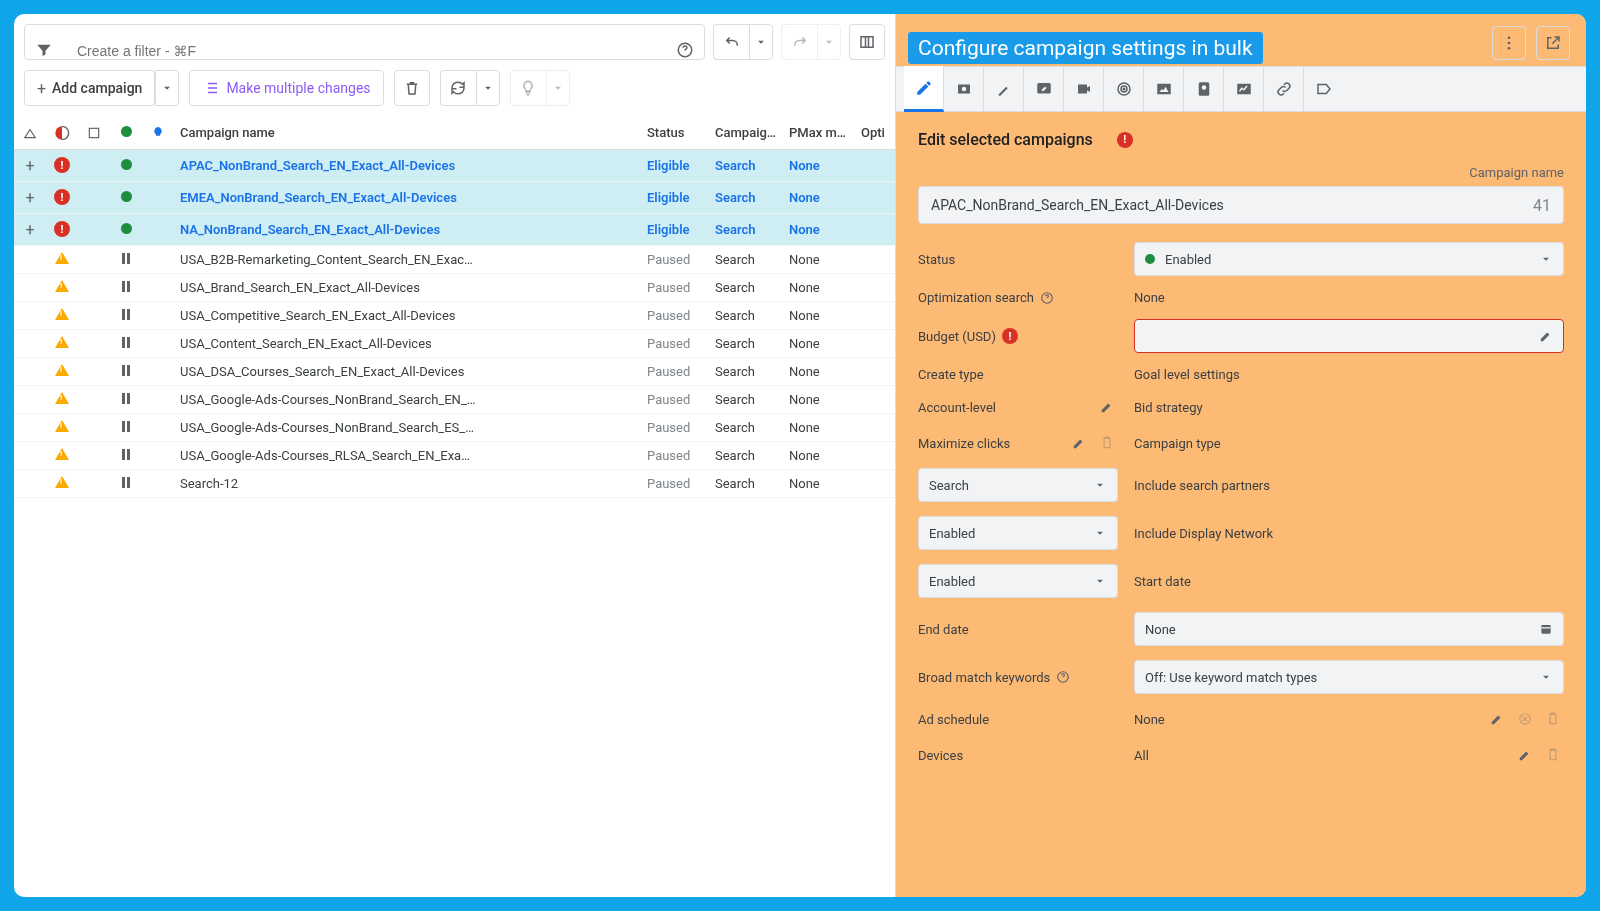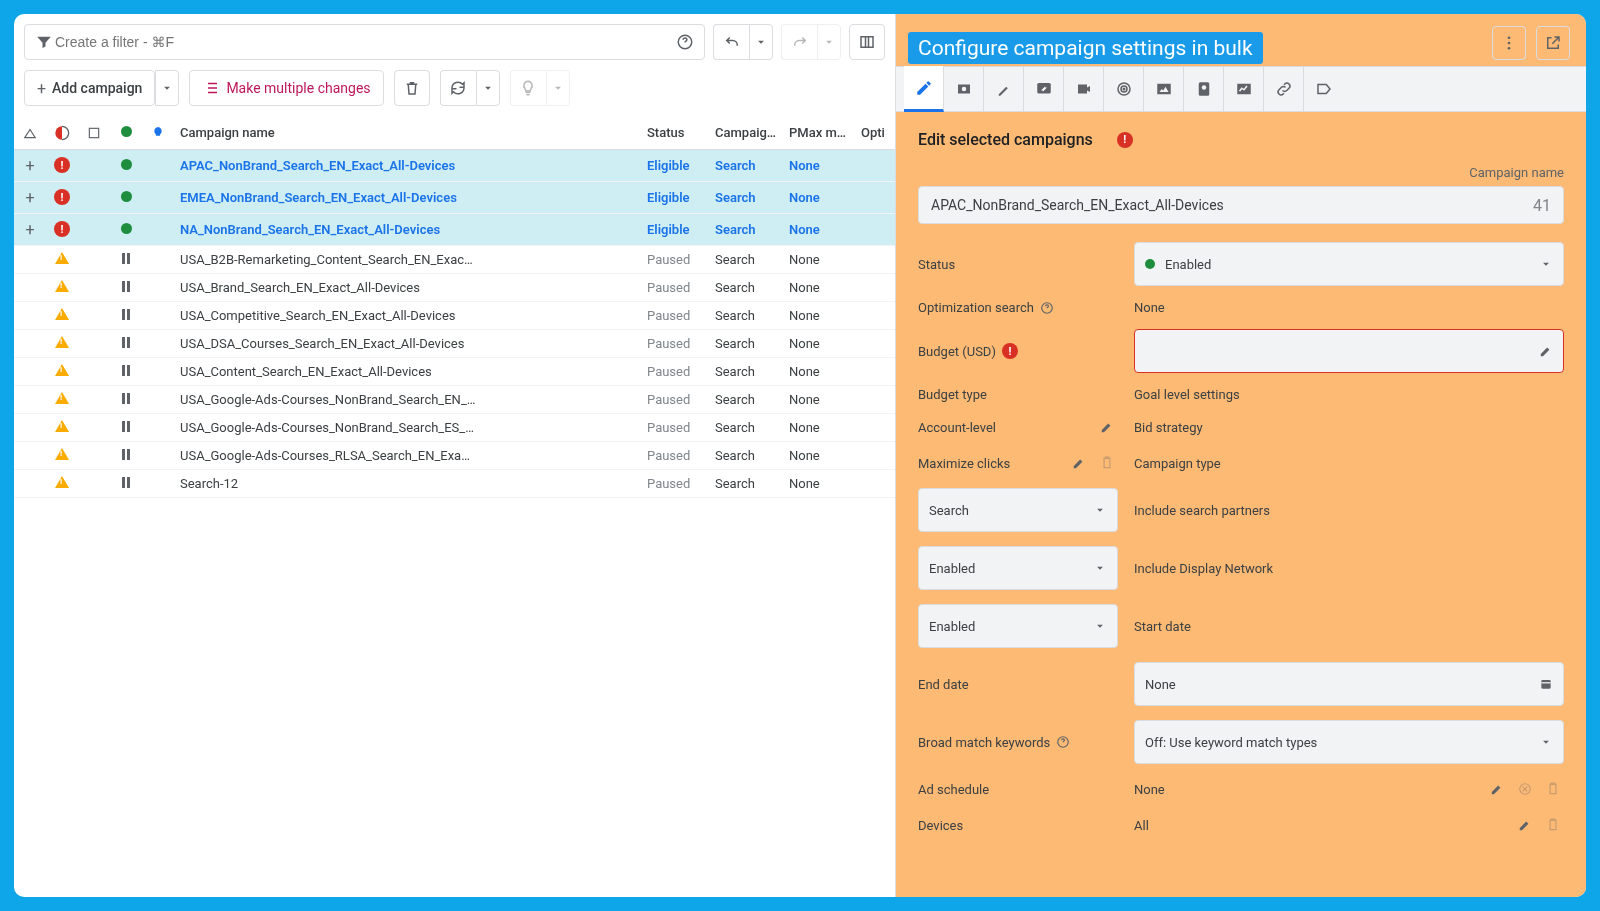--- a/index.html
+++ b/index.html
@@ -3,32 +3,32 @@
 <meta charset="utf-8">
 <style>
 * { box-sizing: border-box; margin: 0; padding: 0; }
 body { font-family: Roboto, Arial, sans-serif; font-size: 13px; color: #3c4043; background: #0ea5e9; padding: 14px; }
 .app { background: #fff; border-radius: 10px; width: 100%; height: 883px; display: flex; overflow: hidden; position: relative; }
 .left { flex: 1; display: flex; flex-direction: column; border-right: 1px solid #dadce0; min-width: 0; }
 .right { width: 690px; display: flex; flex-direction: column; background: #fdba74; position: relative; text-align: right; }
 
 
 .row1 { display: flex; align-items: center; padding: 10px 10px 6px 10px; gap: 8px; }
-.filter-box { flex: 1; border: 1px solid #dadce0; border-radius: 4px; height: 36px; display: flex; align-items: center; padding: 0 10px; gap: 2px; color: #5f6368; }
+.filter-box { flex: 1; border: 1px solid #dadce0; border-radius: 4px; height: 36px; display: flex; align-items: flex-end; padding: 0 10px; gap: 24px; color: #5f6368; }
 .filter-box input { border: none; outline: none; flex: 1; font-size: 14px; color: #5f6368; background: transparent; }
 .btn { border: 1px solid #dadce0; border-radius: 4px; height: 36px; min-width: 36px; display: flex; align-items: center; justify-content: center; background: #fff; color: #5f6368; cursor: pointer; }
 .btn.disabled { opacity: .45; }
 .btn-split { display: flex; }
 .btn-split .btn:first-child { border-radius: 4px 0 0 4px; border-right: none; padding: 0 8px; }
 .btn-split .btn:last-child { border-radius: 0 4px 4px 0; width: 24px; min-width: 24px; }
 
 
 .row2 { display: flex; align-items: center; padding: 4px 10px 10px 10px; gap: 10px; }
 .add-btn { border: 1px solid #dadce0; border-radius: 4px; height: 36px; display: flex; align-items: center; padding: 0 12px; gap: 6px; font-size: 14px; font-weight: 500; color: #3c4043; }
-.multi-btn { border: 1px solid #dadce0; border-radius: 4px; height: 36px; display: flex; align-items: center; padding: 0 12px; gap: 6px; font-size: 14px; color: #be185d; }
+.multi-btn { border: 1px solid #dadce0; border-radius: 4px; height: 36px; display: flex; align-items: center; padding: 0 12px; gap: 6px; font-size: 14px; color: #8b5cf6; }
 
 
 .table-wrap { flex: 1; overflow: auto; }
 table { border-collapse: collapse; width: 100%; table-layout: fixed; }
 th { text-align: left; font-weight: 500; font-size: 13px; padding: 8px 6px; border-bottom: 1px solid #dadce0; white-space: nowrap; overflow: hidden; text-overflow: ellipsis; color: #3c4043; }
 td { padding: 6px 6px; border-bottom: 1px solid #f1f3f4; font-size: 13px; white-space: nowrap; overflow: hidden; text-overflow: ellipsis; }
 tr.selected { background: #cfeef3; }
 tr.selected td, tr.selected .blue-text { color: #1a73e8; font-weight: 600; }
 tr.selected .status-eligible { color: #1a73e8; font-weight: 600; }
 .status-paused { color: #80868b; }
@@ -57,21 +57,21 @@
 .tab:last-child { border-right: none; }
 
 .panel-body { padding: 18px 22px; overflow: auto; flex: 1; }
 .panel-title { font-size: 16px; font-weight: 500; color: #202124; display: flex; align-items: center; gap: 24px; margin-bottom: 16px; }
 .field-label { font-size: 13px; color: #5f6368; margin-bottom: 6px; }
 .name-input { width: 100%; border: 1px solid #dadce0; border-radius: 4px; height: 38px; padding: 0 12px; display: flex; align-items: center; background: #f1f3f4; justify-content: space-between; font-size: 14px; color: #3c4043; }
 .name-input .count { color: #80868b; font-size: 16px; }
 
 .grid { display: grid; grid-template-columns: 200px 1fr; row-gap: 14px; column-gap: 16px; align-items: center; margin-top: 18px; }
 .lbl { font-size: 13px; color: #3c4043; display: flex; align-items: center; gap: 6px; }
-.val-box { background: #f1f3f4; border: 1px solid #dadce0; border-radius: 4px; height: 44px; display: flex; align-items: center; padding: 0 10px; justify-content: space-between; color: #3c4043; font-size: 13px; }
+.val-box { background: #f1f3f4; border: 1px solid #dadce0; border-radius: 4px; height: 34px; display: flex; align-items: center; padding: 0 10px; justify-content: space-between; color: #3c4043; font-size: 13px; }
 .val-box.error { border-color: #d93025; }
 .val-text { display: flex; align-items: center; gap: 10px; font-size: 13px; }
 .val-row { display: flex; align-items: center; gap: 21px; }
 .val-row .actions { display: flex; gap: 6px; }
 .val-row .val-text { flex: 1; }
 .chev { color: #5f6368; }
 .status-dot { width: 10px; height: 10px; border-radius: 50%; }
 .green { background: #1e8e3e; }
 .act-ico { width: 22px; height: 22px; display: flex; align-items: center; justify-content: center; color: #5f6368; }
 .act-ico.dim { opacity: .35; }
@@ -299,36 +299,36 @@
             </tr>
             <tr>
               <td class="icon-cell"></td>
               <td class="icon-cell"><span class="alert-orange-tri"></span></td>
               <td class="icon-cell"></td>
               <td class="icon-cell"><span class="pause-ico">
                   <span></span>
                   <span></span>
                 </span></td>
               <td class="icon-cell"></td>
+              <td class="">USA_Content_Search_EN_Exact_All-Devices</td>
+              <td class="status-paused">Paused</td>
+              <td>Search</td>
+              <td>None</td>
+              <td></td>
+            </tr>
+            <tr>
+              <td class="icon-cell"></td>
+              <td class="icon-cell"><span class="alert-orange-tri"></span></td>
+              <td class="icon-cell"></td>
+              <td class="icon-cell"><span class="pause-ico">
+                  <span></span>
+                  <span></span>
+                </span></td>
+              <td class="icon-cell"></td>
               <td class="">USA_DSA_Courses_Search_EN_Exact_All-Devices</td>
-              <td class="status-paused">Paused</td>
-              <td>Search</td>
-              <td>None</td>
-              <td></td>
-            </tr>
-            <tr>
-              <td class="icon-cell"></td>
-              <td class="icon-cell"><span class="alert-orange-tri"></span></td>
-              <td class="icon-cell"></td>
-              <td class="icon-cell"><span class="pause-ico">
-                  <span></span>
-                  <span></span>
-                </span></td>
-              <td class="icon-cell"></td>
-              <td class="">USA_Content_Search_EN_Exact_All-Devices</td>
               <td class="status-paused">Paused</td>
               <td>Search</td>
               <td>None</td>
               <td></td>
             </tr>
             <tr>
               <td class="icon-cell"></td>
               <td class="icon-cell"><span class="alert-orange-tri"></span></td>
               <td class="icon-cell"></td>
               <td class="icon-cell"><span class="pause-ico">
@@ -515,21 +515,21 @@
             <span>Budget (USD)</span>
             <span class="alert-red">!</span>
           </div>
         <div class="val-box error">
           <span></span>
           <svg class="svg-s" viewBox="0 0 24 24" fill="#5f6368">
               <path d="M3 17.25V21h3.75L17.81 9.94l-3.75-3.75L3 17.25z"></path>
             </svg>
         </div>
 
-        <div class="lbl">Budget type</div>
+        <div class="lbl">Create type</div>
 
         <div class="lbl">Goal level settings</div>
         <div class="val-row">
           <div class="val-text">Account-level</div>
           <div class="actions">
               <div class="act-ico">
                 <svg class="svg-s" viewBox="0 0 24 24" fill="#5f6368">
                   <path d="M3 17.25V21h3.75L17.81 9.94l-3.75-3.75L3 17.25z"></path>
                 </svg>
               </div>

